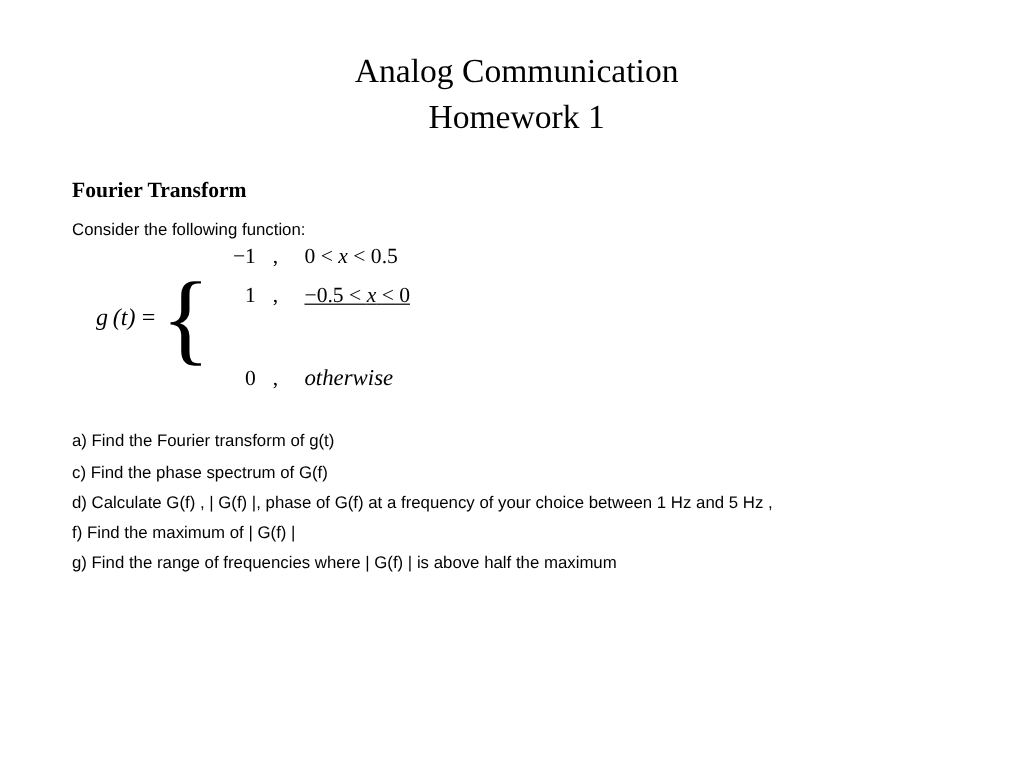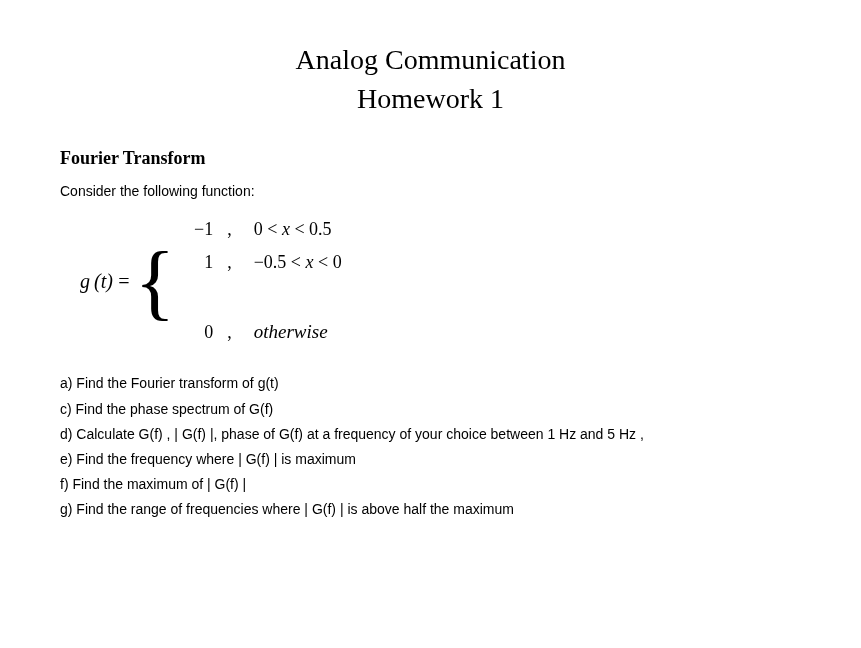--- a/index.html
+++ b/index.html
@@ -23,21 +23,21 @@
       margin-bottom: 30px;
       line-height: 1.4;
     }
     .section-title {
       font-size: 18px;
       font-weight: bold;
       margin-bottom: 14px;
     }
     .consider-text {
       font-size: 15px;
-      margin-bottom: 16px;
+      margin-bottom: 0;
       font-family: Arial, sans-serif;
       font-size: 14px;
     }
     .function-block {
       display: flex;
       align-items: center;
       margin-bottom: 24px;
       margin-left: 20px;
     }
     .cases {
@@ -102,35 +102,34 @@
       <span class="case-value" style="min-width:28px; text-align:right; margin-right:14px;">−1</span>
       <span class="case-comma">,</span>
       <span class="case-condition" style="margin-left:10px;">
         0 &lt; <i>x</i> &lt; 0.5
       </span>
     </div>
 
     <div class="case-row">
       <span class="case-value" style="min-width:28px; text-align:right; margin-right:14px;">1</span>
       <span class="case-comma">,</span>
-      <span class="case-condition" style="margin-left:10px;">
+      <span class="case-condition" style="margin-left:10px;text-decoration:underline;">
         −0.5 &lt; <i>x</i> &lt; 0
       </span>
     </div>
 
     <div class="case-row">
       <span class="case-value" style="min-width:28px; text-align:right; margin-right:14px;">0</span>
       <span class="case-comma">,</span>
       <span class="case-condition case-otherwise" style="margin-left:10px; font-style:italic; font-size:19px;">
         otherwise
       </span>
     </div>
   </div>
 </div>
 
 <div class="tasks">
   <p>a) Find the Fourier transform of g(t)</p>
   <p>c) Find the phase spectrum of G(f)</p>
   <p>d) Calculate G(f) , | G(f) |, phase of G(f) at a frequency of your choice between 1 Hz and 5 Hz ,</p>
-  <p>e) Find the frequency where | G(f) | is maximum</p>
   <p>f) Find the maximum of | G(f) |</p>
   <p>g) Find the range of frequencies where | G(f) | is above half the maximum</p>
 </div>
 
 </body></html>

